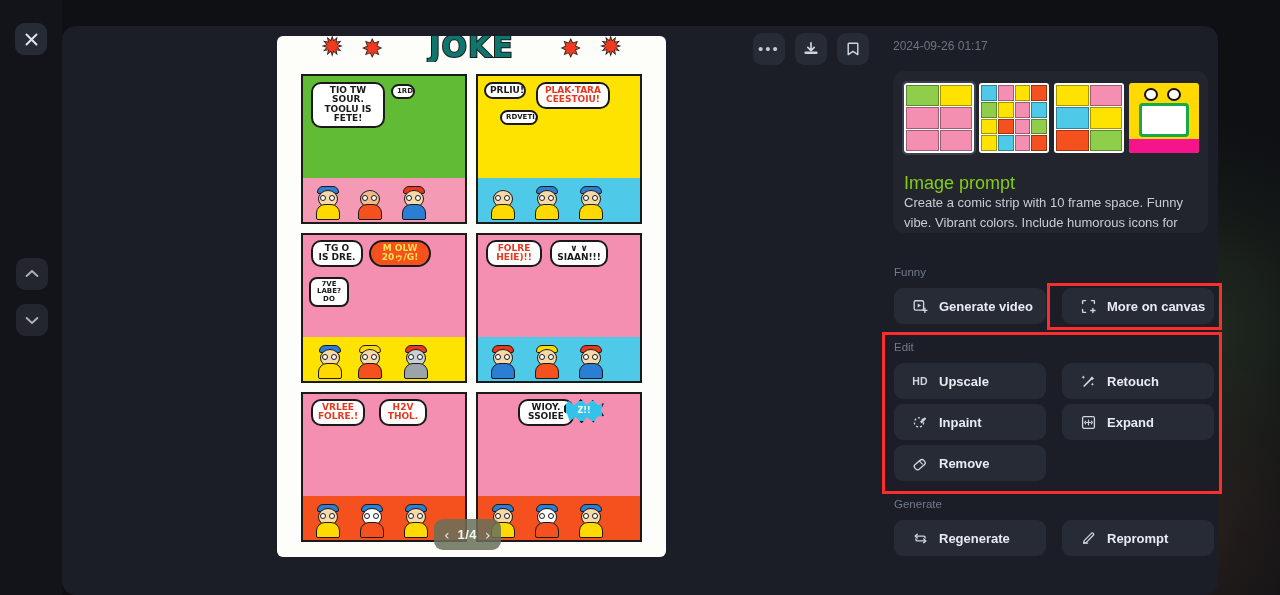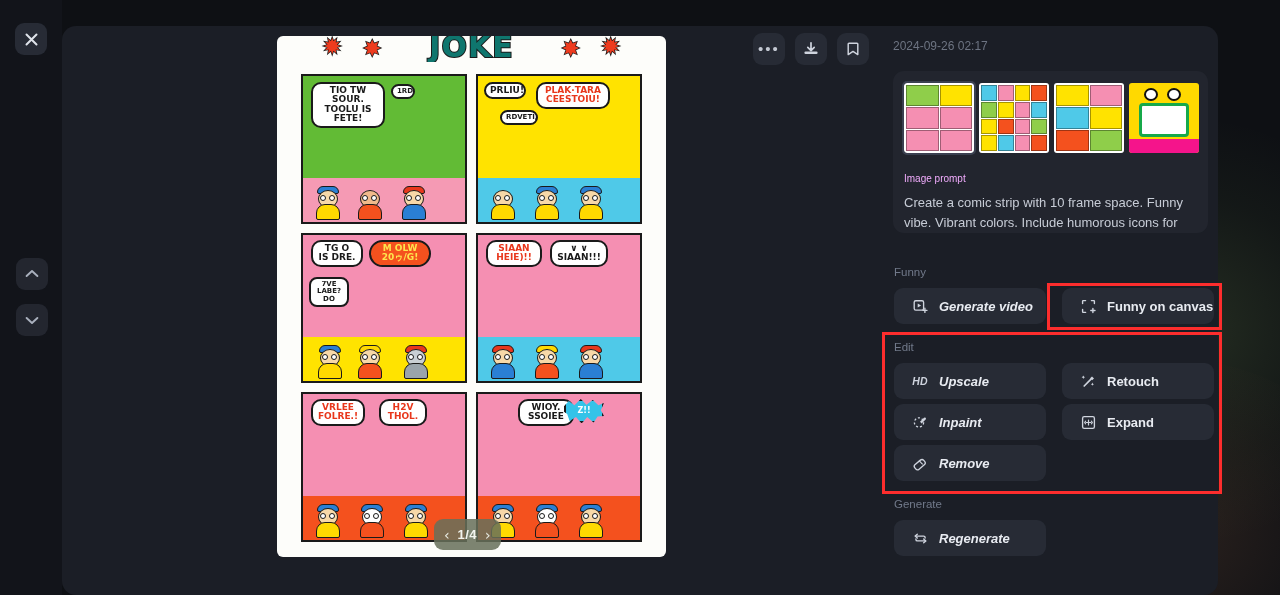--- a/index.html
+++ b/index.html
@@ -251,21 +251,21 @@
     background:#fff; border:2px solid #111; border-radius:50%;
   }
   .thumb.mascot .eyeL { left:15px; }
   .thumb.mascot .eyeR { left:38px; }
   .thumb.mascot .pink {
     position:absolute; left:0; right:0; bottom:0; height:14px; background:#f5148b;
   }
 
   .prompt-label {
     position: absolute; left: 11px; top: 102px;
-    font-size: 10px; color: #f0abfc;
+    font-size: 18px; color: #84cc16;
   }
   .prompt-text {
     position: absolute; left: 11px; top: 122px;
     width: 296px;
     font-size: 13px; line-height: 1.55;
     color: #c7ccd6;
     overflow: hidden;
     max-height: 41px;
   }
 
@@ -288,21 +288,21 @@
     cursor: pointer;
     color: #e8ebf1;
     font-size: 13px;
     font-weight: bold;
   }
   .btn .ic { display:flex; align-items:center; justify-content:center; width:16px; height:16px; flex:none; }
   .btn .hd {
     font-size: 10.5px; font-weight: bold; letter-spacing: .2px;
     color:#cfd4de; width:16px; text-align:center; flex:none;
   }
-  .col-l { left: 12px; width: 152px; font-style: italic; }
+  .col-l { left: 12px; width: 152px; }
   .col-r { left: 180px; width: 152px; }
   .row-more { top: 288px; }
   .row-1    { top: 363px; }
   .row-2    { top: 404px; }
   .row-3    { top: 445px; }
   .row-gen  { top: 520px; }
 
   
   .hl {
     position: absolute;
@@ -456,21 +456,21 @@
             <div class="eye r"></div>
             <div class="body" style="background: rgb(244, 81, 30);"></div>
           </div>
           <div class="fig" style="left: 98px; width: 30px; height: 42px;">
             <div class="hat" style="background: rgb(232, 55, 28);"></div>
             <div class="head" style="background: rgb(247, 216, 168);"></div>
             <div class="eye l"></div>
             <div class="eye r"></div>
             <div class="body" style="background: rgb(42, 127, 212);"></div>
           </div>
-          <div class="bubble red" style="left: 8px; top: 5px; width: 56px;">SIAAN
+          <div class="bubble red" style="left: 8px; top: 5px; width: 56px;">FOLRE
 HEIE)!!</div>
           <div class="bubble" style="left: 72px; top: 5px; width: 58px;">∨  ∨
 SIAAN!!!</div>
         </div>
         <div class="panel">
           <div class="panel-sky" style="background: rgb(245, 143, 178);"></div>
           <div class="panel-floor" style="background: rgb(244, 81, 30);"></div>
           <div class="fig" style="left: 10px; width: 30px; height: 42px;">
             <div class="hat" style="background: rgb(42, 127, 212);"></div>
             <div class="head" style="background: rgb(247, 216, 168);"></div>
@@ -546,21 +546,21 @@
     </div>
     <div class="tb-btn">
       <svg width="16" height="16" viewBox="0 0 16 16">
         <path d="M4 2.2 h8 a0.8 0.8 0 0 1 0.8 0.8 v10.6 l-4.8-3.2 l-4.8 3.2 V3 a0.8 0.8 0 0 1 0.8-0.8 z" stroke="#cfd4de" stroke-width="1.45" fill="none" stroke-linejoin="round"></path>
       </svg>
     </div>
   </div>
 
   <div class="rpanel">
 
-    <div class="timestamp">2024-09-26 02:17</div>
+    <div class="timestamp">2024-09-26 01:17</div>
 
     <div class="prompt-card">
       <div class="thumbs" id="thumbs">
           <div class="thumb" style="outline: rgb(58, 64, 80) solid 2px;">
             <div class="thumb-grid">
               <div class="tcell" style="background: rgb(143, 206, 74);"></div>
               <div class="tcell" style="background: rgb(255, 227, 0);"></div>
               <div class="tcell" style="background: rgb(245, 143, 178);"></div>
               <div class="tcell" style="background: rgb(245, 143, 178);"></div>
               <div class="tcell" style="background: rgb(245, 143, 178);"></div>
@@ -623,21 +623,21 @@
 
     <div class="btn col-r row-more">
       <span class="ic">
         <svg width="15" height="15" viewBox="0 0 15 15">
           <path d="M1.6 4.6 V2.2 a0.6 0.6 0 0 1 0.6-0.6 H4.6" stroke="#cfd4de" stroke-width="1.4" fill="none" stroke-linecap="round"></path>
           <path d="M10.4 1.6 H12.8 a0.6 0.6 0 0 1 0.6 0.6 V4.6" stroke="#cfd4de" stroke-width="1.4" fill="none" stroke-linecap="round"></path>
           <path d="M1.6 10.4 V12.8 a0.6 0.6 0 0 0 0.6 0.6 H4.6" stroke="#cfd4de" stroke-width="1.4" fill="none" stroke-linecap="round"></path>
           <path d="M11.9 9.4 v4.2 M9.8 11.5 h4.2" stroke="#cfd4de" stroke-width="1.4" stroke-linecap="round"></path>
         </svg>
       </span>
-      <span>Funny on canvas</span>
+      <span>More on canvas</span>
     </div>
 
     <div class="section-label lbl-edit">Edit</div>
 
     <div class="btn col-l row-1">
       <span class="hd">HD</span>
       <span>Upscale</span>
     </div>
 
     <div class="btn col-r row-1">
@@ -690,18 +690,27 @@
         <svg width="15" height="15" viewBox="0 0 15 15">
           <path d="M2.4 5.1 h8.2 a1.5 1.5 0 0 1 1.5 1.5 v0.5" stroke="#cfd4de" stroke-width="1.35" fill="none" stroke-linecap="round"></path>
           <path d="M4.3 3.2 L2.2 5.1 L4.3 7.0" stroke="#cfd4de" stroke-width="1.35" fill="none" stroke-linecap="round" stroke-linejoin="round"></path>
           <path d="M12.6 9.9 H4.4 a1.5 1.5 0 0 1 -1.5-1.5 v-0.5" stroke="#cfd4de" stroke-width="1.35" fill="none" stroke-linecap="round"></path>
           <path d="M10.7 8.0 L12.8 9.9 L10.7 11.8" stroke="#cfd4de" stroke-width="1.35" fill="none" stroke-linecap="round" stroke-linejoin="round"></path>
         </svg>
       </span>
       <span>Regenerate</span>
     </div>
 
+    <div class="btn col-r row-gen">
+      <span class="ic">
+        <svg width="15" height="15" viewBox="0 0 15 15">
+          <path d="M2.6 12.2 L3.2 9.6 L10.4 2.4 a1.3 1.3 0 0 1 1.9 1.9 L5.1 11.6 z" stroke="#cfd4de" stroke-width="1.3" fill="none" stroke-linejoin="round"></path>
+          <path d="M3.2 12.2 h3.4" stroke="#cfd4de" stroke-width="1.3" stroke-linecap="round"></path>
+        </svg>
+      </span>
+      <span>Reprompt</span>
+    </div>
   </div>
 
   <div class="hl hl-canvas"></div>
   <div class="hl hl-edit"></div>
 
 </div>
 
 </body></html>

